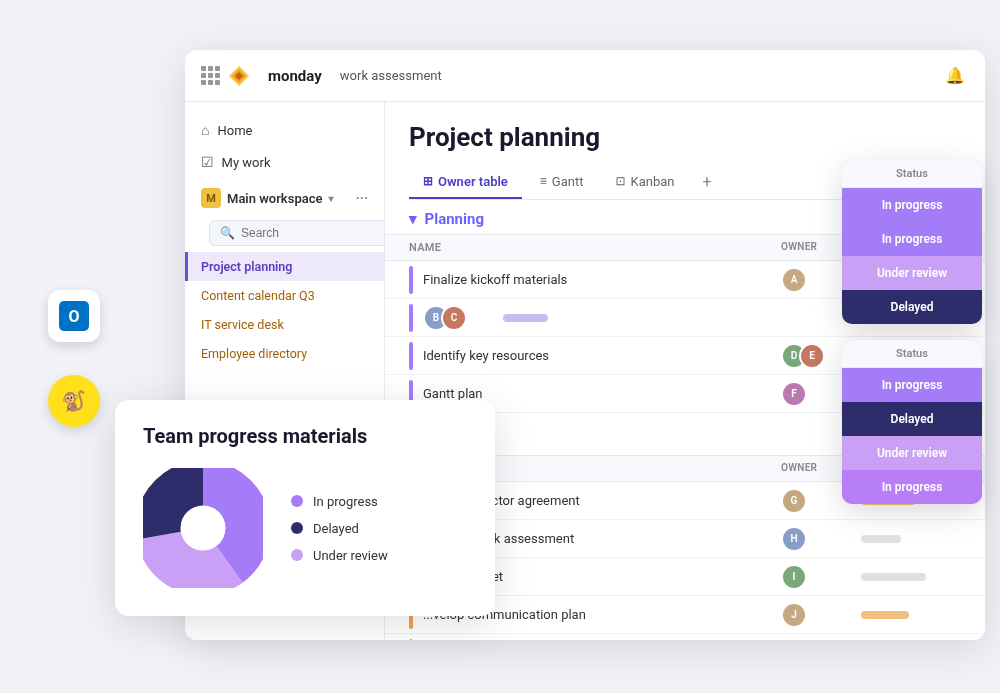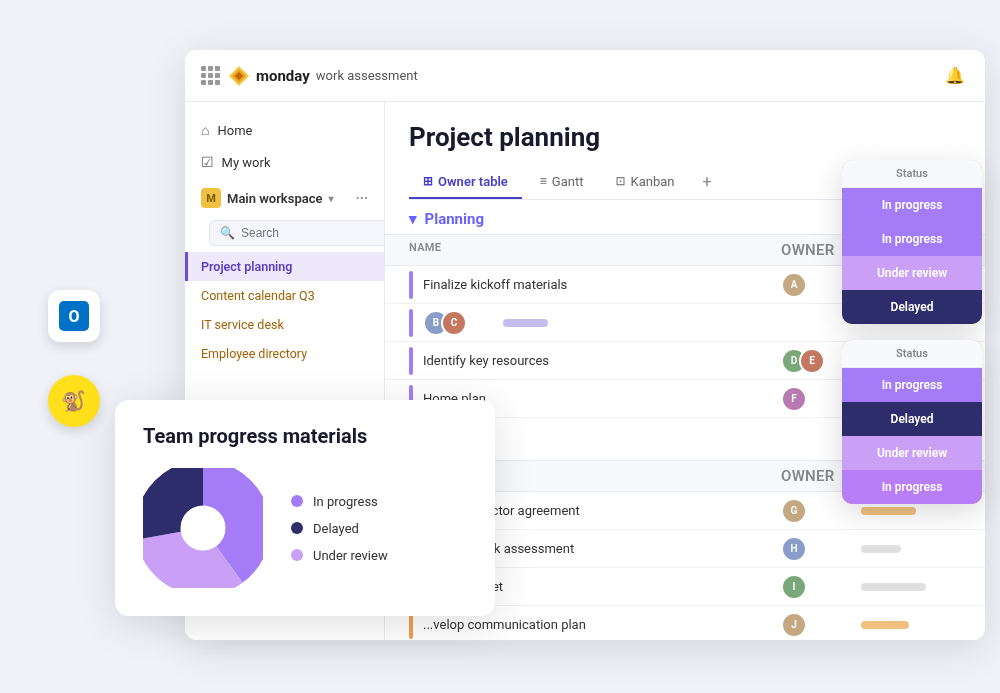--- a/index.html
+++ b/index.html
@@ -72,21 +72,21 @@
     }
     .grid-dot {
       width: 5px;
       height: 5px;
       background: #555;
       border-radius: 1px;
     }
     .logo-area {
       display: flex;
       align-items: center;
-      gap: 6px;
+      gap: 18px;
     }
     .logo-diamond {
       width: 22px;
       height: 22px;
     }
     .logo-text {
       font-size: 15px;
       font-weight: 700;
       color: #1f1f1f;
     }
@@ -279,21 +279,21 @@
       flex: 1;
       font-size: 11px;
       color: #888;
       padding: 6px 0;
       font-weight: 600;
       text-transform: uppercase;
       letter-spacing: 0.3px;
     }
     .col-owner {
       width: 80px;
-      font-size: 15px;
+      font-size: 10px;
       color: #888;
       padding: 6px 0;
       font-weight: 600;
       text-transform: uppercase;
       letter-spacing: 0.3px;
     }
     .col-timeline {
       width: 100px;
       font-size: 11px;
       color: #888;
@@ -588,21 +588,21 @@
               <div class="avatar-circle" style="background:#7aa87a;">D</div>
               <div class="avatar-circle" style="background:#c47860;">E</div>
             </div>
           </div>
           <div class="row-timeline">
             <div class="timeline-bar" style="width:35%; background:#c5bdf0;"></div>
           </div>
         </div>
         <div class="table-row">
           <div class="row-left-accent" style="background:#a47cf8;"></div>
-          <div class="row-name">Home plan</div>
+          <div class="row-name">Gantt plan</div>
           <div class="row-owner">
             <div class="avatar-circle" style="background:#b87ab0;">F</div>
           </div>
           <div class="row-timeline">
             <div class="timeline-bar" style="width:50%; background:#c5bdf0;"></div>
           </div>
         </div>
 
         <div class="group-header" style="margin-top: 8px;">
           <span>▾</span>

